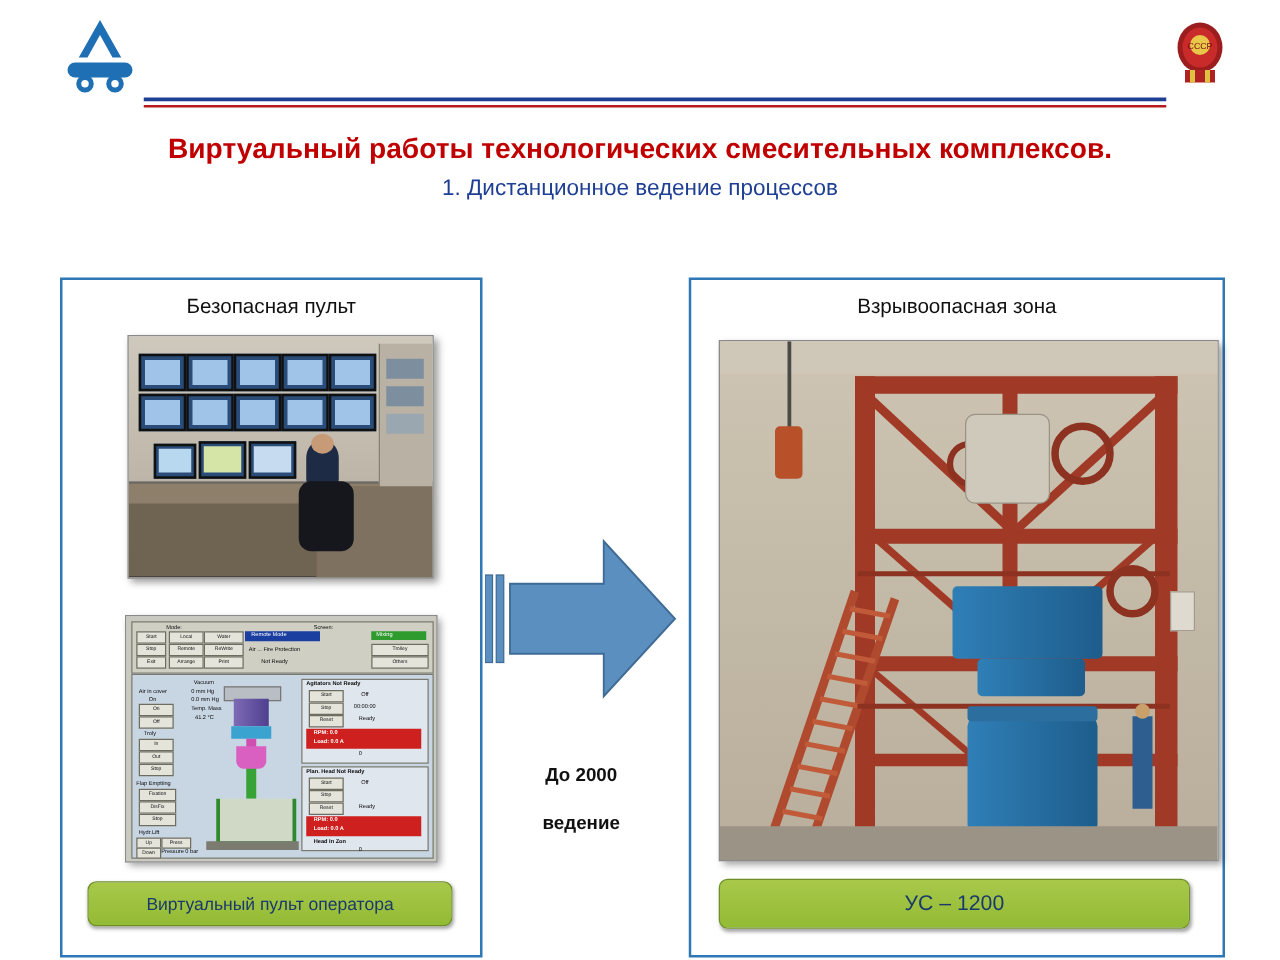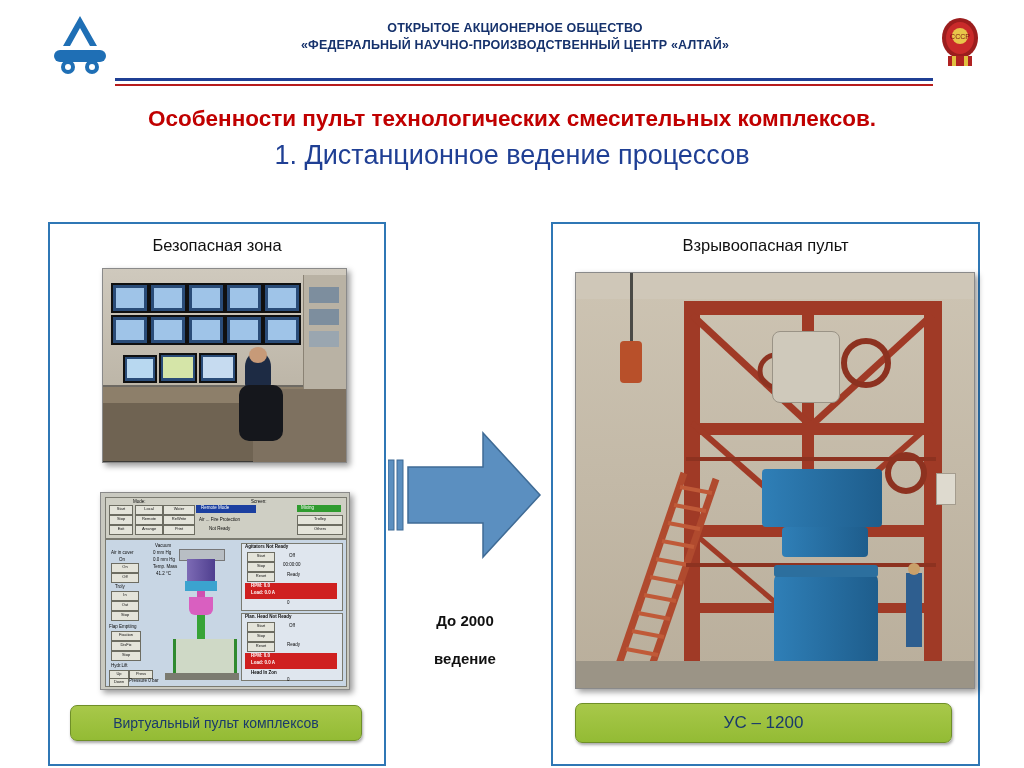--- a/index.html
+++ b/index.html
@@ -34,21 +34,21 @@
     position:absolute;left:115px;top:84px;width:818px;height:2px;
     background:#b61c1c;
   }
   
   .slide-title{
     position:absolute;left:0;top:106px;width:1024px;text-align:center;
     font-size:22.5px;font-weight:bold;color:#c00000;
   }
   .slide-subtitle{
     position:absolute;left:0;top:140px;width:1024px;text-align:center;
-    font-size:27px;color:#1f3f94;
+    font-size:18px;color:#1f3f94;
   }
   
   .panel{
     position:absolute;border:2px solid #2f77b5;background:#ffffff;
   }
   .panel-left{left:48px;top:222px;width:334px;height:540px;}
   .panel-right{left:551px;top:222px;width:425px;height:540px;}
   .panel-heading{
     position:absolute;width:100%;text-align:center;top:12px;
     font-size:16.5px;color:#111111;
@@ -112,44 +112,40 @@
 
   <svg class="logo" viewBox="0 0 60 62">
     <path d="M30 2 L47 32 L40 32 L30 14 L20 32 L13 32 Z" fill="#1f6fb5"></path>
     <path d="M10 36 h40 a6 6 0 0 1 0 12 h-40 a6 6 0 0 1 0 -12 Z" fill="#1f6fb5"></path>
     <circle cx="18" cy="53" r="7" fill="#1f6fb5"></circle>
     <circle cx="42" cy="53" r="7" fill="#1f6fb5"></circle>
     <circle cx="18" cy="53" r="3" fill="#ffffff"></circle>
     <circle cx="42" cy="53" r="3" fill="#ffffff"></circle>
   </svg>
 
-  <div class="header-title">
-    <div>ОТКРЫТОЕ АКЦИОНЕРНОЕ ОБЩЕСТВО</div>
-    <div>«ФЕДЕРАЛЬНЫЙ НАУЧНО-ПРОИЗВОДСТВЕННЫЙ ЦЕНТР «АЛТАЙ»</div>
-  </div>
 
   <svg class="emblem" viewBox="0 0 44 52">
     <ellipse cx="22" cy="22" rx="18" ry="20" fill="#9b1d1d"></ellipse>
     <ellipse cx="22" cy="22" rx="14" ry="16" fill="#c92a2a"></ellipse>
     <circle cx="22" cy="20" r="8" fill="#e8c64a"></circle>
     <text x="22" y="23" font-size="7" fill="#7a1010" text-anchor="middle" font-family="Liberation Sans, sans-serif">СССР</text>
     <path d="M10 40 h24 v10 h-24 z" fill="#b02222"></path>
     <path d="M14 40 h4 v10 h-4 z" fill="#e0c040"></path>
     <path d="M26 40 h4 v10 h-4 z" fill="#e0c040"></path>
   </svg>
 
   <div class="rule-blue"></div>
   <div class="rule-red"></div>
 </div>
 
-<div class="slide-title">Особенности  пульт технологических смесительных  комплексов.</div>
+<div class="slide-title">Виртуальный  работы технологических смесительных  комплексов.</div>
 <div class="slide-subtitle">1. Дистанционное ведение процессов</div>
 
 <div class="panel panel-left">
-  <div class="panel-heading">Безопасная зона</div>
+  <div class="panel-heading">Безопасная пульт</div>
 </div>
 
 <div class="photo photo1">
   <div class="cr-wall"></div>
   <div class="cr-floor"></div>
 
   <div class="cr-mon" style="left:8px;top:14px;width:34px;height:26px;">
       <div class="cr-scr" style="left:3px;top:3px;width:28px;height:20px;"></div>
     </div>
   <div class="cr-mon" style="left:46px;top:14px;width:34px;height:26px;">
@@ -281,34 +277,34 @@
   <div class="sc-btn" style="left:146px;top:139px;width:26px;height:8px;">Stop</div>
   <div class="sc-btn" style="left:146px;top:149px;width:26px;height:8px;">Reset</div>
   <div class="sc-txt" style="left:186px;top:149px;">Ready</div>
   <div class="sc-red" style="left:144px;top:160px;width:92px;height:16px;"></div>
   <div class="sc-txt" style="left:150px;top:160px;color:#ffffff;font-weight:bold;">RPM: 0.0</div>
   <div class="sc-txt" style="left:150px;top:167px;color:#ffffff;font-weight:bold;">Load: 0.0 A</div>
   <div class="sc-txt" style="left:150px;top:177px;font-weight:bold;">Head In Zon</div>
   <div class="sc-txt" style="left:186px;top:184px;">0</div>
 </div>
 
-<div class="green-btn btn-left">Виртуальный пульт комплексов</div>
+<div class="green-btn btn-left">Виртуальный пульт оператора</div>
 
 <div class="arrow-wrap">
   <svg viewBox="0 0 155 180" width="155" height="180">
     <rect x="0" y="55" width="6" height="70" fill="#5b8fc0" stroke="#3f6b95"></rect>
     <rect x="9" y="55" width="6" height="70" fill="#5b8fc0" stroke="#3f6b95"></rect>
     <path d="M20 62 L95 62 L95 28 L152 90 L95 152 L95 118 L20 118 Z" fill="#5b8fc0" stroke="#3f6b95" stroke-width="1.5"></path>
   </svg>
 </div>
 <div class="arrow-label1">До 2000</div>
 <div class="arrow-label2">ведение</div>
 
 <div class="panel panel-right">
-  <div class="panel-heading">Взрывоопасная пульт</div>
+  <div class="panel-heading">Взрывоопасная зона</div>
 </div>
 
 <div class="photo photo3">
   <div class="pl-bg"></div>
 
   <div class="pl-dark" style="left:0;top:0;width:100%;height:26px;background:#cfc7b8;"></div>
   <div style="position:absolute;left:54px;top:0;width:3px;height:70px;background:#4a4a46;"></div>
   <div style="position:absolute;left:44px;top:68px;width:22px;height:42px;background:#b8502a;border-radius:4px;"></div>
 
   <div class="pl-beam" style="left:108px;top:28px;width:16px;height:390px;"></div>

